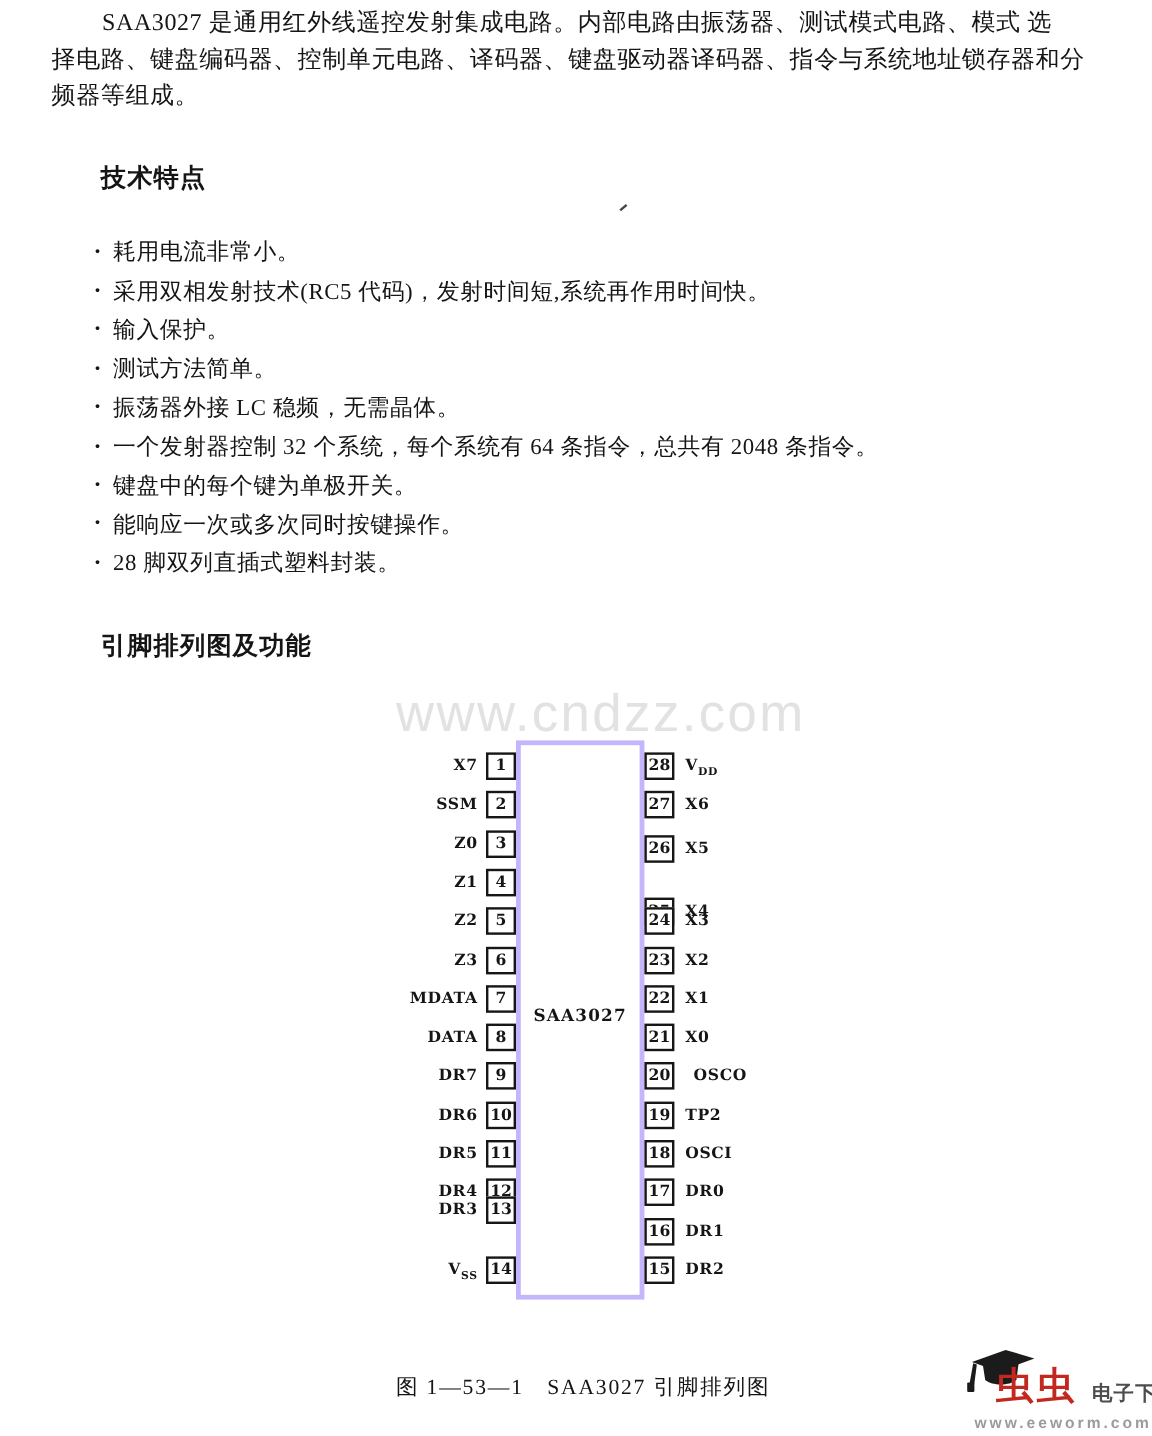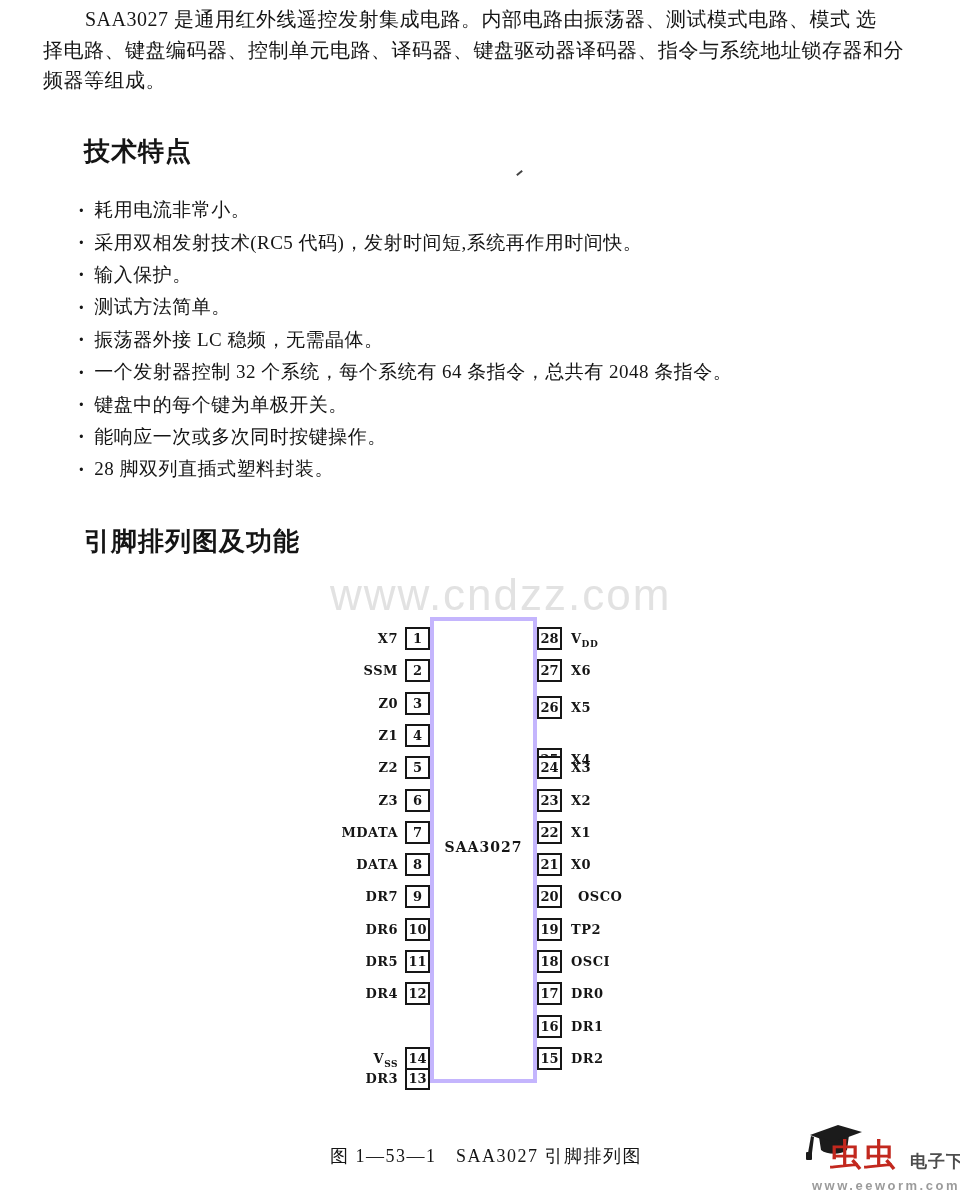--- a/index.html
+++ b/index.html
@@ -15,21 +15,21 @@
   
   .intro{
     position:absolute;left:43px;top:4px;width:868px;
     font-size:20px;line-height:30.5px;letter-spacing:0.5px;
   }
   .intro-line{white-space:nowrap;}
   .intro-line.indent{text-indent:42px;}
   
   .sec-title{
     position:absolute;left:84px;
-    font-size:26px;font-weight:bold;letter-spacing:1px;
+    font-size:21px;font-weight:bold;letter-spacing:1px;
     margin:0;
   }
   .sec1{top:134px;}
   .sec2{top:524px;}
   
   .tick{
     position:absolute;left:516px;top:172px;width:7px;height:2px;
     background:#444;transform:rotate(-40deg);
   }
   
@@ -191,21 +191,21 @@
         <span class="pin-box">10</span>
       </div>
       <div class="pin-row left" style="top: 950px;">
         <span class="pin-label">DR5</span>
         <span class="pin-box">11</span>
       </div>
       <div class="pin-row left" style="top: 982.3px;">
         <span class="pin-label">DR4</span>
         <span class="pin-box">12</span>
       </div>
-      <div class="pin-row left" style="top: 1067px;">
+      <div class="pin-row left" style="top: 997px;">
         <span class="pin-label">DR3</span>
         <span class="pin-box">13</span>
       </div>
       <div class="pin-row left" style="top: 1046.9px;">
         <span class="pin-label">V<sub>SS</sub></span>
         <span class="pin-box">14</span>
       </div>
       <div class="pin-row right" style="top: 627px;">
         <span class="pin-box">28</span>
         <span class="pin-label">V<sub>DD</sub></span>

